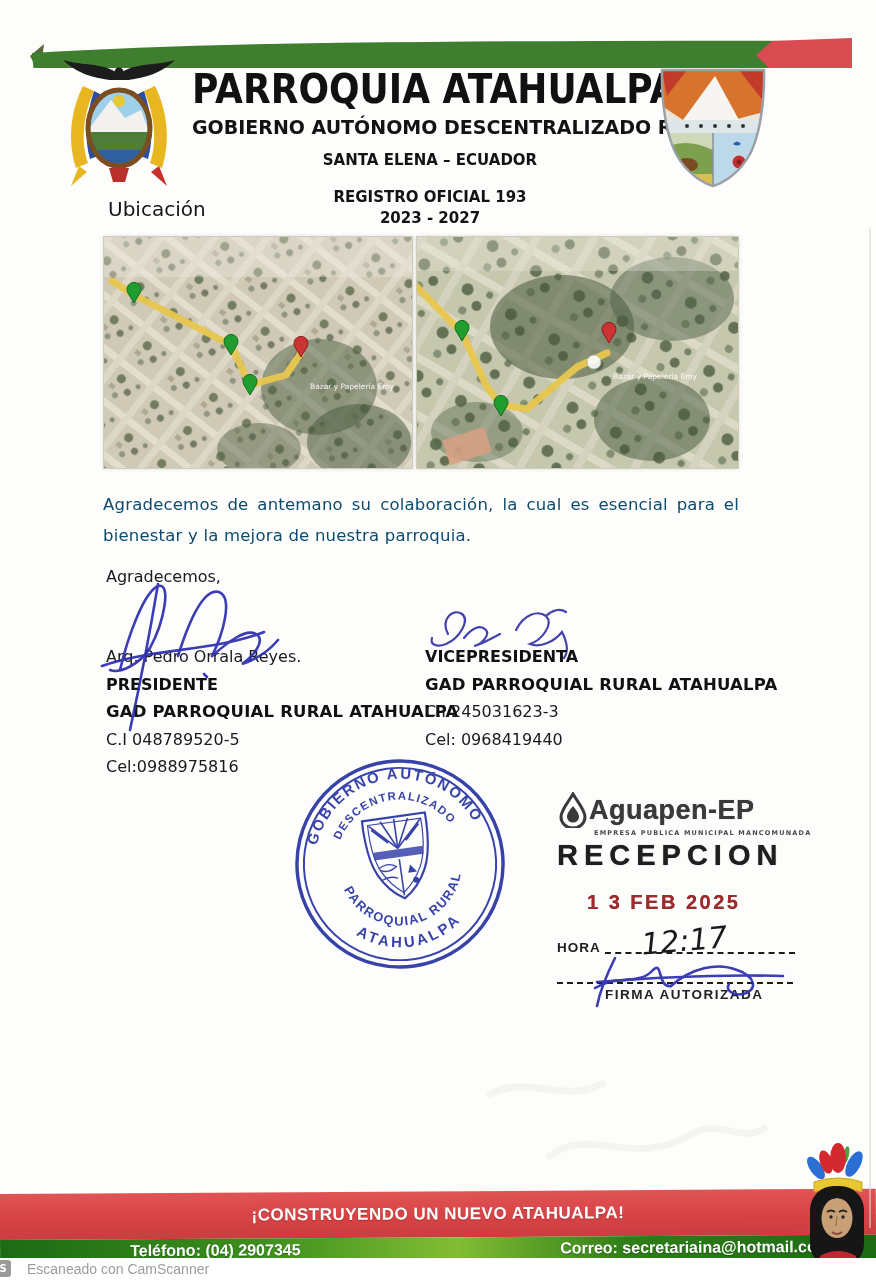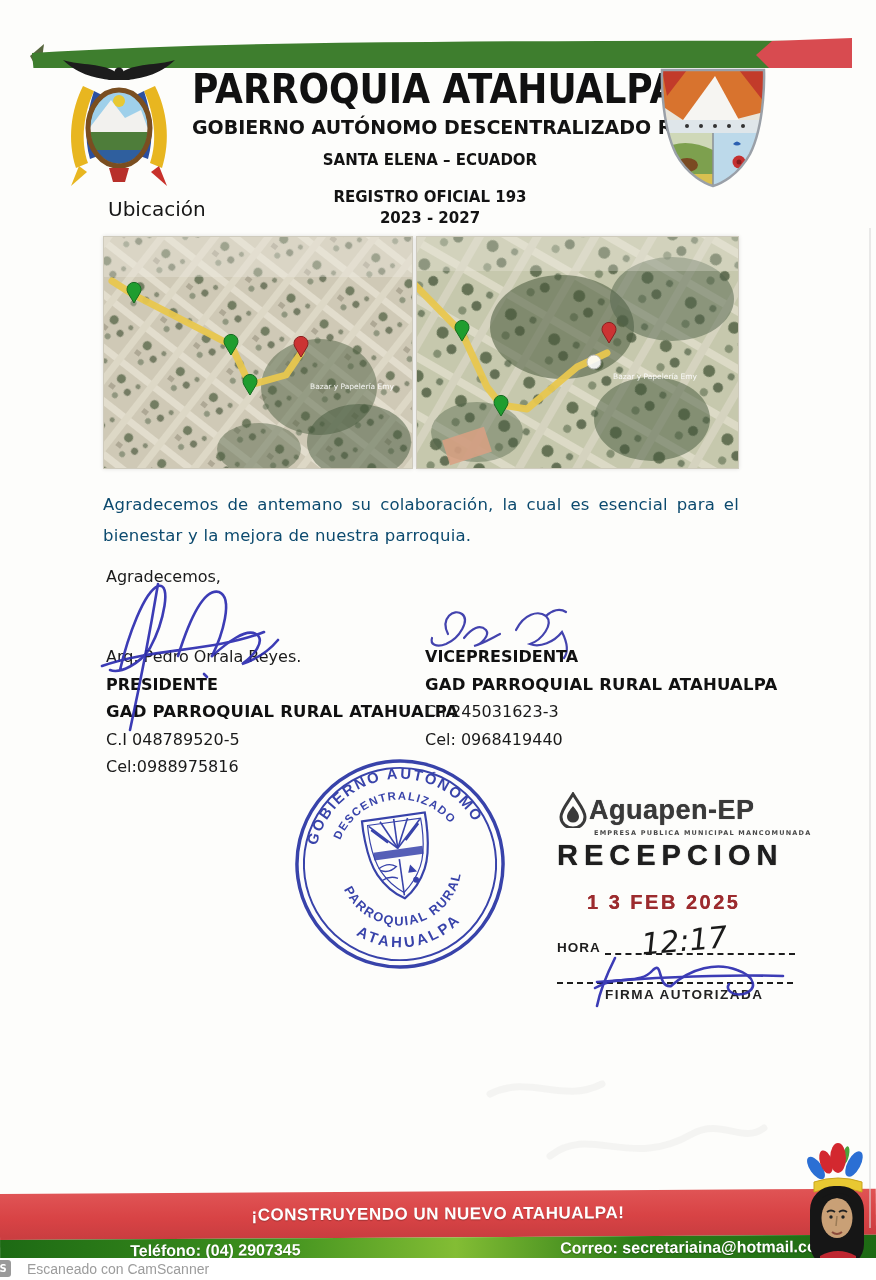--- a/index.html
+++ b/index.html
@@ -42,21 +42,21 @@
   
   .aguapen{position:absolute;left:557px;top:792px;width:300px;height:215px;}
   .agp-brand-row{display:flex;align-items:center;}
   .agp-brand{font-size:27px;font-weight:700;color:#3a3a3a;letter-spacing:.5px;
              text-shadow:0 0 .7px #3a3a3a;font-family:"Liberation Sans",sans-serif;}
   .agp-sub{font-size:6.5px;letter-spacing:1.2px;color:#4a4a4a;margin:1px 0 2px 37px;font-weight:700;}
   .agp-recepcion{font-size:29px;font-weight:700;letter-spacing:6px;color:#1f1f1f;
                  font-family:"Liberation Sans",sans-serif;text-shadow:0 0 .8px #222;}
   .agp-date{margin:19px 0 0 30px;font-size:20px;font-weight:700;letter-spacing:2.5px;
             font-family:"Liberation Sans",sans-serif;text-shadow:0 0 .5px currentColor;}
-  .agp-hora-row{position:relative;margin-top:26px;display:flex;align-items:center;}
+  .agp-hora-row{position:relative;margin-top:26px;display:flex;align-items:flex-start;}
   .agp-hora{font-size:13.5px;font-weight:700;letter-spacing:1px;color:#1d1d1d;
             font-family:"Liberation Sans",sans-serif;}
   .dashes{border-bottom:2.5px dashed #1d1d1d;height:12px;}
   .agp-sigline{position:relative;margin-top:27px;width:236px;border-bottom:2.5px dashed #1d1d1d;}
   .agp-firma{margin:3px 0 0 48px;font-size:13.5px;font-weight:700;letter-spacing:1.5px;color:#222;
              font-family:"Liberation Sans",sans-serif;}
   .hora-hand{position:absolute;left:78px;top:-22px;}
   .sig-hand{position:absolute;left:30px;top:-34px;}
 
   .ghost{position:absolute;left:470px;top:1072px;opacity:.07;}

